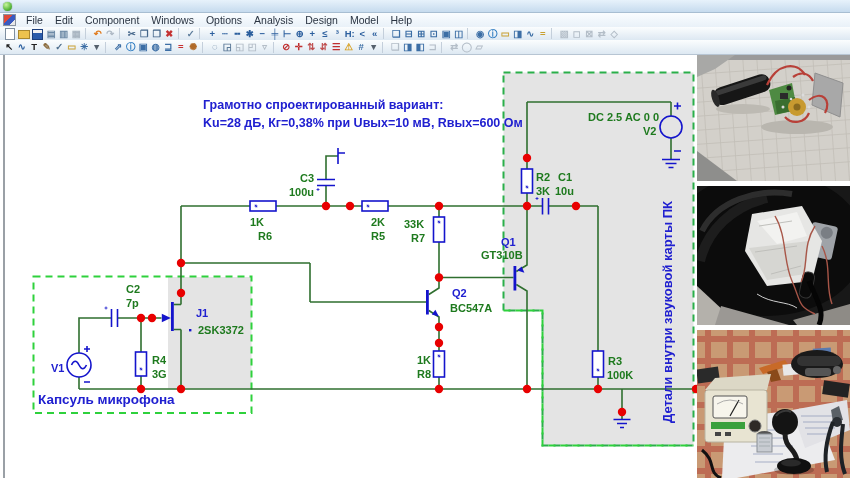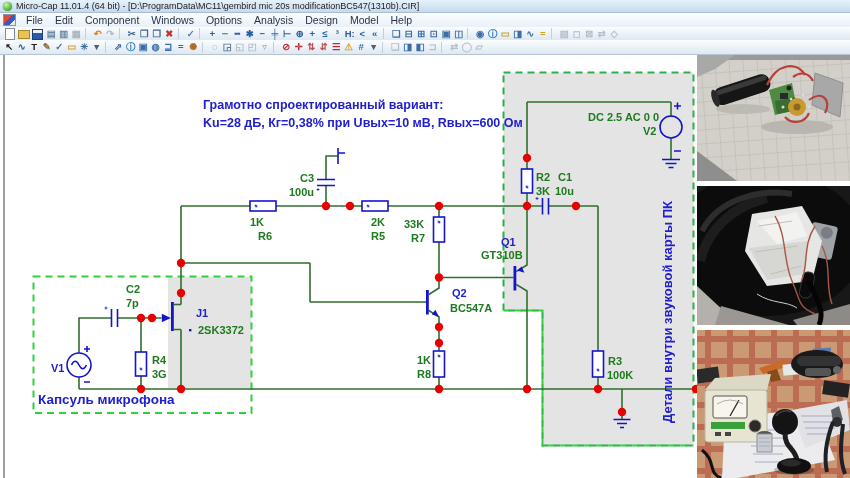--- a/index.html
+++ b/index.html
@@ -49,21 +49,20 @@
   .tb{fill:var(--textblue);}
   .ann{font-size:12.5px;font-weight:600;}
   .big{font-size:13.5px;}
   .vt{font-size:13px;}
 </style>
 </head>
 <body>
 
 <div class="titlebar">
   <span class="appicon"></span>
-  <span>Micro-Cap 11.01.4 (64 bit) - [D:\ProgramData\MC11\gembird mic 20s modificationBC547(1310b).CIR]</span>
 </div>
 <div class="menubar">
   <span class="mcdoc"></span>
   <span id="menu-items"><span class="mi">File</span><span class="mi">Edit</span><span class="mi">Component</span><span class="mi">Windows</span><span class="mi">Options</span><span class="mi">Analysis</span><span class="mi">Design</span><span class="mi">Model</span><span class="mi">Help</span></span>
 </div>
 <div class="toolbar" id="tb-row1">
     <span class="ti sh-page"></span>
     <span class="ti sh-folder"></span>
     <span class="ti sh-floppy"></span>
     <span class="ti" style="color: rgb(109, 138, 166);">▤</span>

